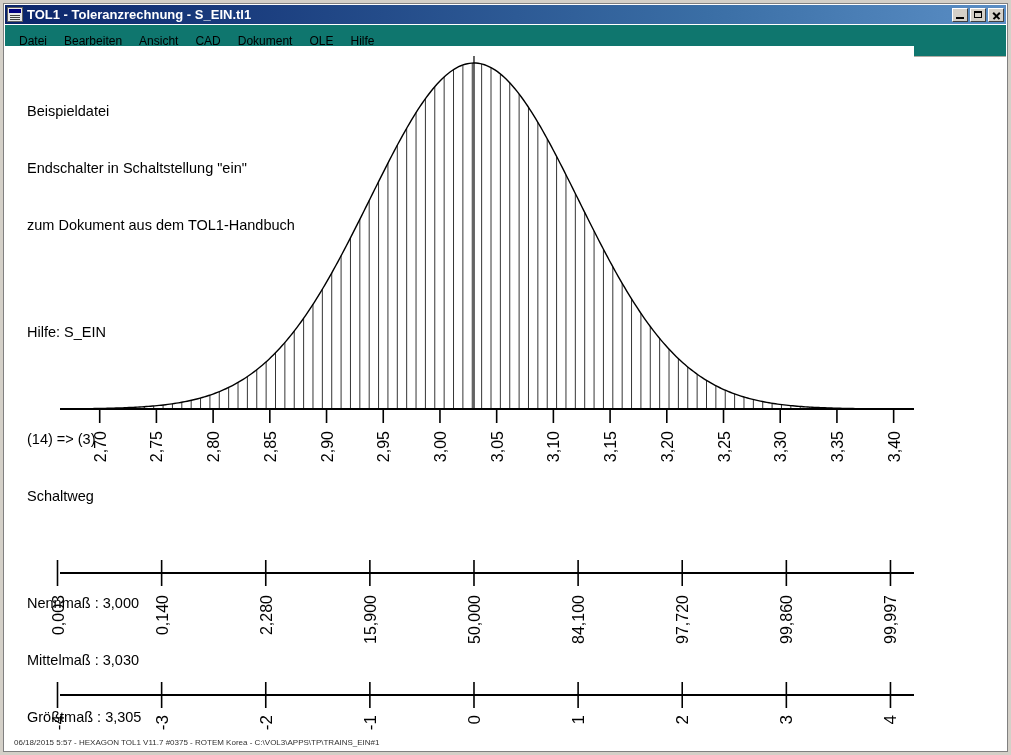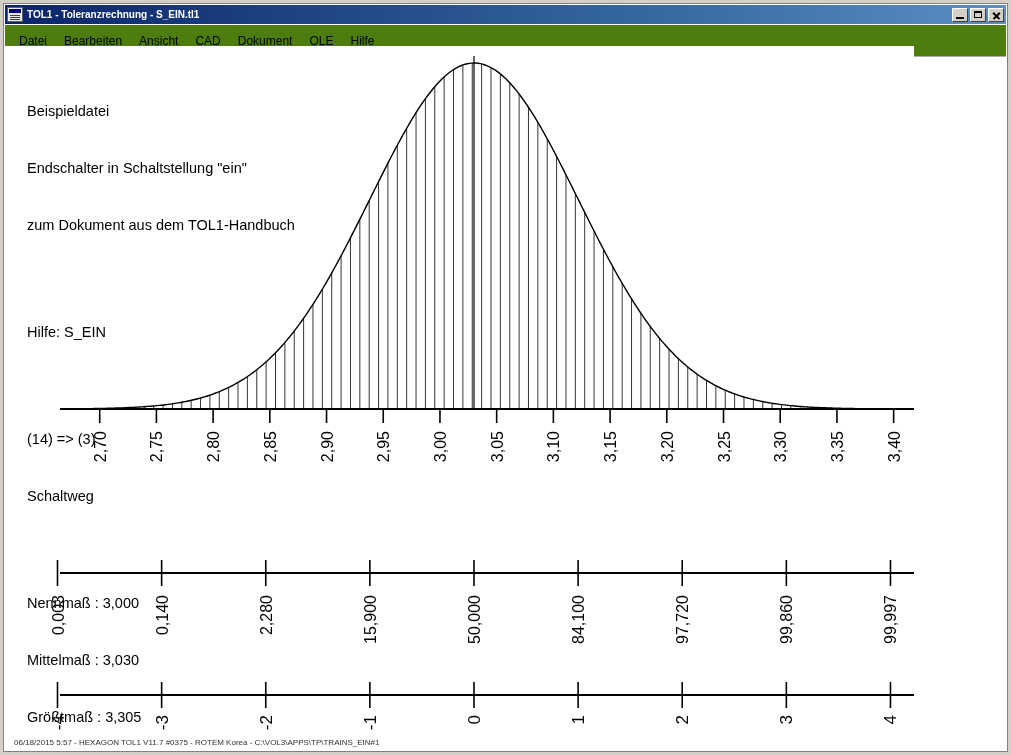--- a/index.html
+++ b/index.html
@@ -52,21 +52,21 @@
   }
   .title-icon::after {
     content: "";
     position: absolute;
     left: 2px; top: 7px;
     width: 10px; height: 5px;
     background: repeating-linear-gradient(to bottom, #404040 0 1px, #e8e8e8 1px 2px);
   }
   .title-text {
     color: #ffffff;
-    font-size: 10px;
+    font-size: 13px;
     font-weight: bold;
     font-family: "Liberation Sans", sans-serif;
     white-space: nowrap;
     flex: 1;
   }
   .title-buttons {
     display: flex;
     gap: 2px;
     align-items: center;
   }
@@ -104,21 +104,21 @@
     left: 3px; top: 6px; width: 9px; height: 1.5px; background: #000;
   }
   .tbtn.close .g::before { transform: rotate(45deg); }
   .tbtn.close .g::after { transform: rotate(-45deg); }
 
   
   .menubar {
     position: absolute;
     left: 1px; top: 21px;
     width: 1001px; height: 32px;
-    background: #4d7c0f;
+    background: #0f766e;
     display: flex;
     align-items: center;
     padding-left: 6px;
     box-sizing: border-box;
     border-bottom: 1px solid #b0aca4;
   }
   .menu-item {
     font-size: 12px;
     color: #000000;
     padding: 2px 9px 2px 8px;

